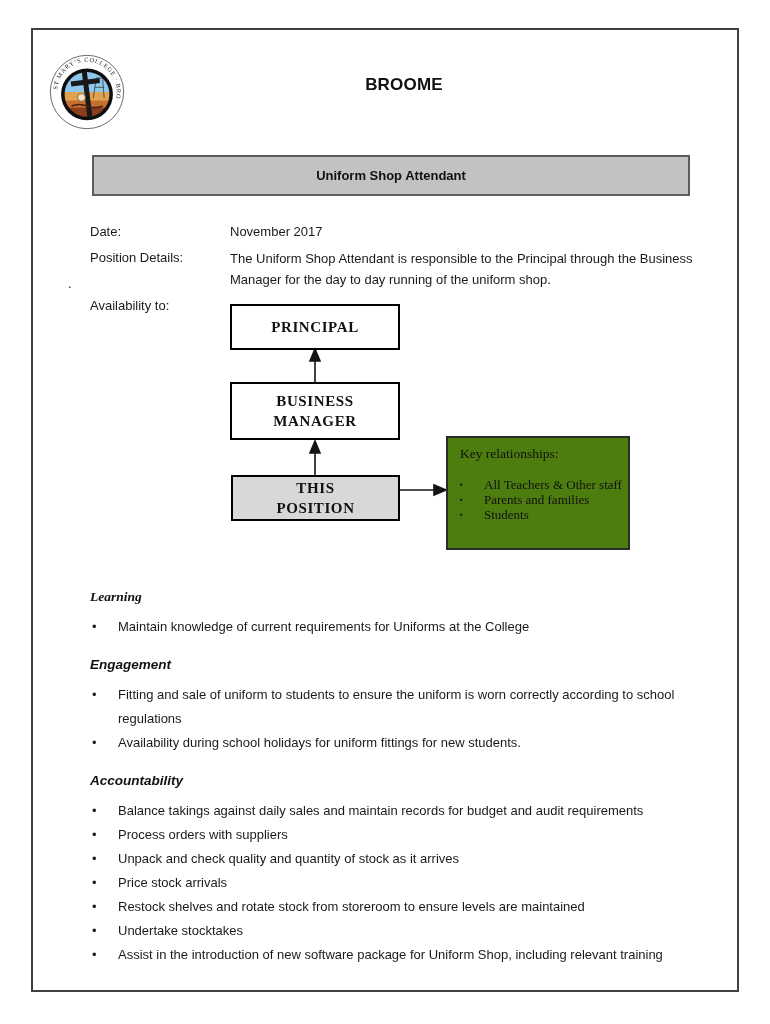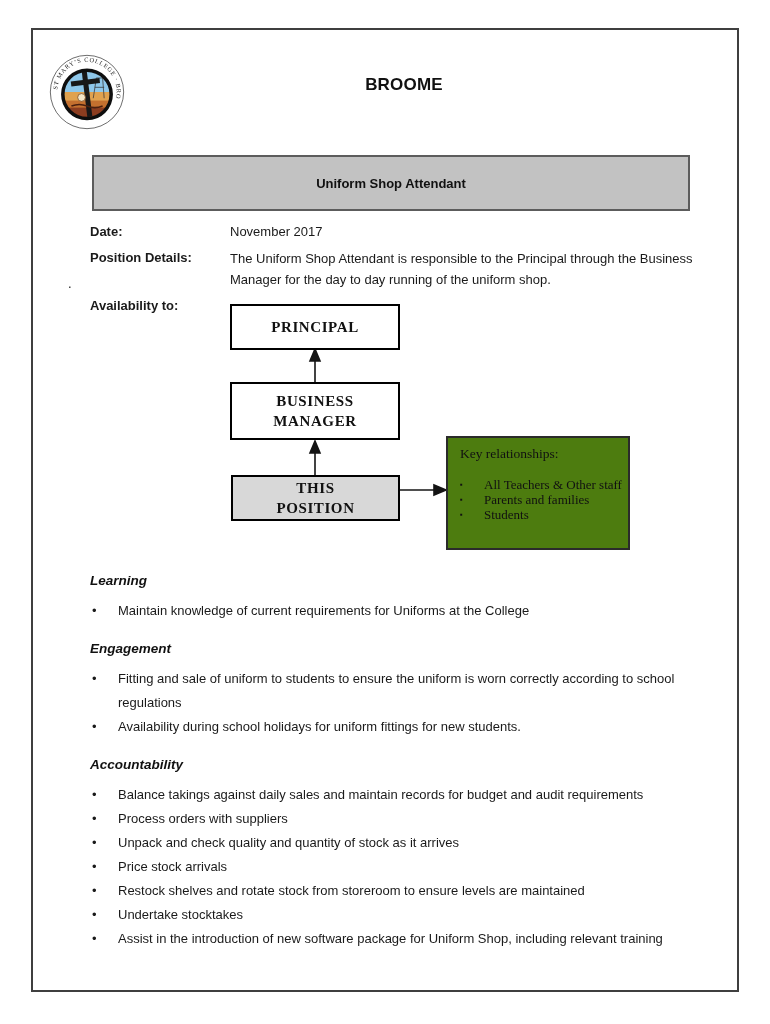--- a/index.html
+++ b/index.html
@@ -12,28 +12,28 @@
     position:absolute;left:31px;top:28px;width:708px;height:964px;
     border:2px solid #3f3f3f;background:#ffffff;box-sizing:border-box;
   }
   
   .logo{position:absolute;left:15px;top:22px;width:78px;height:80px;}
   .title-block{
     position:absolute;left:0;right:0;top:44px;text-align:center;padding-left:38px;
     font-weight:bold;font-size:17px;line-height:21px;letter-spacing:.2px;color:#111;
   }
   .banner{
-    position:absolute;left:59px;top:125px;width:598px;height:56px;box-sizing:border-box;
+    position:absolute;left:59px;top:125px;width:598px;height:41px;box-sizing:border-box;
     background:#c2c2c2;border:2px solid #5c5c5c;
     display:flex;align-items:center;justify-content:center;
   }
   .banner-title{font-weight:bold;font-size:13px;color:#111;}
   
   .meta-row{position:absolute;left:57px;font-size:13px;line-height:20px;}
-  .meta-label{position:absolute;left:0;top:0;font-weight:bold;white-space:nowrap;}
+  .meta-label{position:absolute;left:0;top:0;font-weight:normal;white-space:nowrap;}
   .meta-value{position:absolute;left:140px;top:0;width:470px;}
   .bold{font-weight:normal;}
   .stray{position:absolute;left:35px;top:246px;font-size:13px;}
   
   .org{position:absolute;left:0;top:274px;width:708px;height:252px;}
   .org-box{
     position:absolute;box-sizing:border-box;border:2px solid #000;background:#fff;
     display:flex;align-items:center;justify-content:center;text-align:center;
     font-family:"Liberation Serif","DejaVu Serif",serif;font-weight:bold;
     font-size:15px;line-height:20px;letter-spacing:.6px;color:#111;white-space:pre-line;
@@ -49,21 +49,21 @@
   }
   .keybox-title{font-size:13.5px;line-height:16px;margin-bottom:15px;}
   .key-item{display:flex;font-size:13px;line-height:15px;}
   .key-item .sq{width:24px;flex:0 0 24px;font-size:8px;line-height:15px;}
   
   .sections{position:absolute;left:57px;top:542px;width:602px;font-size:13px;}
   .sec-heading{
     font-weight:bold;font-style:italic;font-size:13.5px;line-height:18px;
     margin:17px 0 9px 0;color:#111;
   }
-  .sections > div:first-child .sec-heading{margin-top:0;}
+  .sections > div:first-child .sec-heading{margin-top:16px;font-family:Liberation Serif, serif;}
   .bullet-list{list-style:none;margin:0;padding:0;}
   .bullet-item{display:flex;line-height:24px;padding-left:2px;}
   .bullet-item .dot{width:26px;flex:0 0 26px;}
   .bullet-item .li-text{flex:1;}
   .crest-arc-text{font-family:"Liberation Serif","DejaVu Serif",serif;}
 </style>
 </head>
 <body>
 
 <div class="page">

